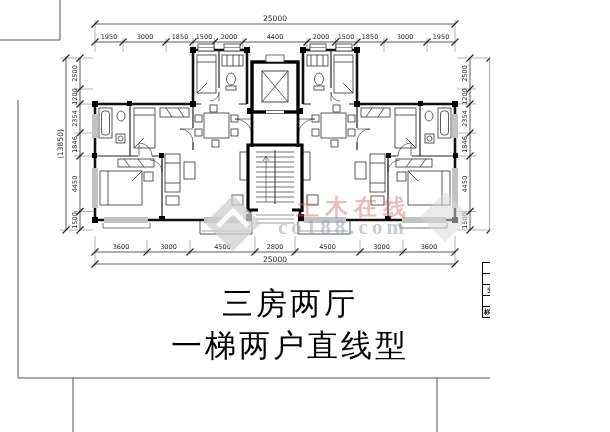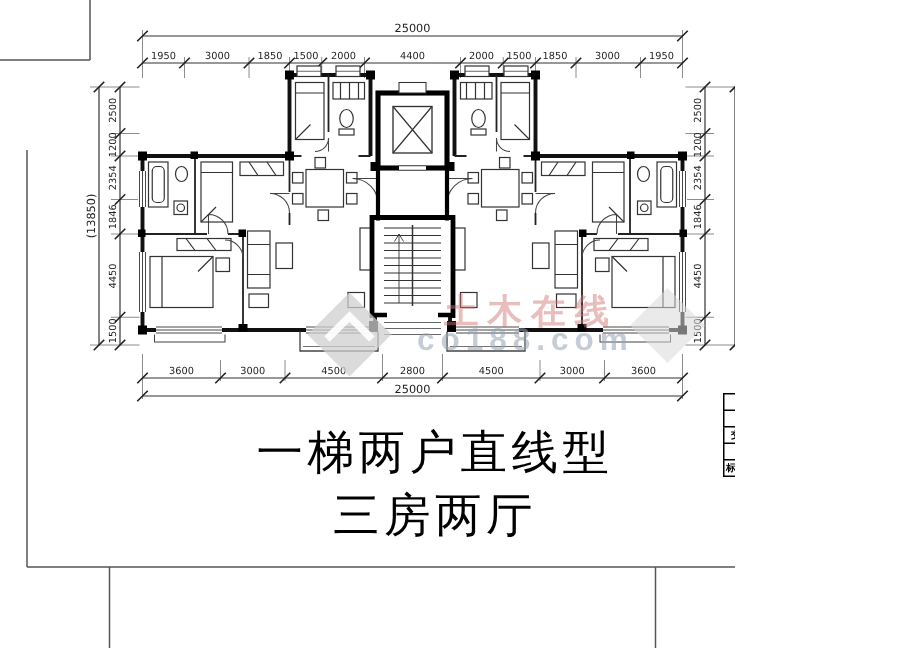--- a/index.html
+++ b/index.html
@@ -12,21 +12,21 @@
                font-family:"Liberation Serif","DejaVu Serif",serif;}
   #title-line1{font-size:31px;letter-spacing:3px;line-height:40px;}
   #title-line2{font-size:31px;letter-spacing:3px;line-height:44px;}
   #area-table{position:absolute;left:482px;top:262px;border-collapse:collapse;
               font-size:6.5px;font-weight:bold;color:#000;text-align:center;}
   #area-table td,#area-table th{border:1px solid #000;padding:0 1px;height:10px;
               font-weight:bold;white-space:nowrap;}
   .wm-cn{position:absolute;left:296px;top:192px;font-size:23px;font-weight:bold;
          color:rgba(206,118,112,0.48);letter-spacing:6px;white-space:nowrap;}
   .wm-url{position:absolute;left:278px;top:215px;font-size:21px;font-weight:bold;
-          color:rgba(150,162,178,0.55);letter-spacing:4px;white-space:nowrap;}
+          color:rgba(150,162,178,0.55);letter-spacing:4px;white-space:nowrap;font-family:Liberation Serif, serif;}
 </style>
 </head>
 <body>
 
 <div id="stage">
 
 <svg width="610" height="432" viewBox="0 0 610 432">
 
   <g stroke="#555" stroke-width="1" fill="none">
     <path d="M60,0 V40 M0,40 H60"></path>
@@ -246,22 +246,22 @@
     <path d="M233,195 L261,223 L233,251 L205,223 Z" fill="#cfcfcf" opacity="0.75"></path>
     <path d="M218,226 L233,211 L248,226" stroke="#fff" stroke-width="5" fill="none" opacity="0.9"></path>
     <path d="M445,192 L470,217 L445,242 L420,217 Z" fill="#d8d8d8" opacity="0.55"></path>
   </g>
 </svg>
 
 <div class="wm-cn">土木在线</div>
 <div class="wm-url">co188.com</div>
 
 <div id="title-block">
+  <div id="title-line2">三房两厅</div>
   <div id="title-line1">一梯两户直线型</div>
-  <div id="title-line2">三房两厅</div>
 </div>
 
 <table id="area-table">
   <tbody>
         <tr>
     <td style="width:26px">户型</td>
     <td style="width:36px">建筑面积</td>
     <td style="width:34px">使用面积</td>
   </tr>
   <tr>

